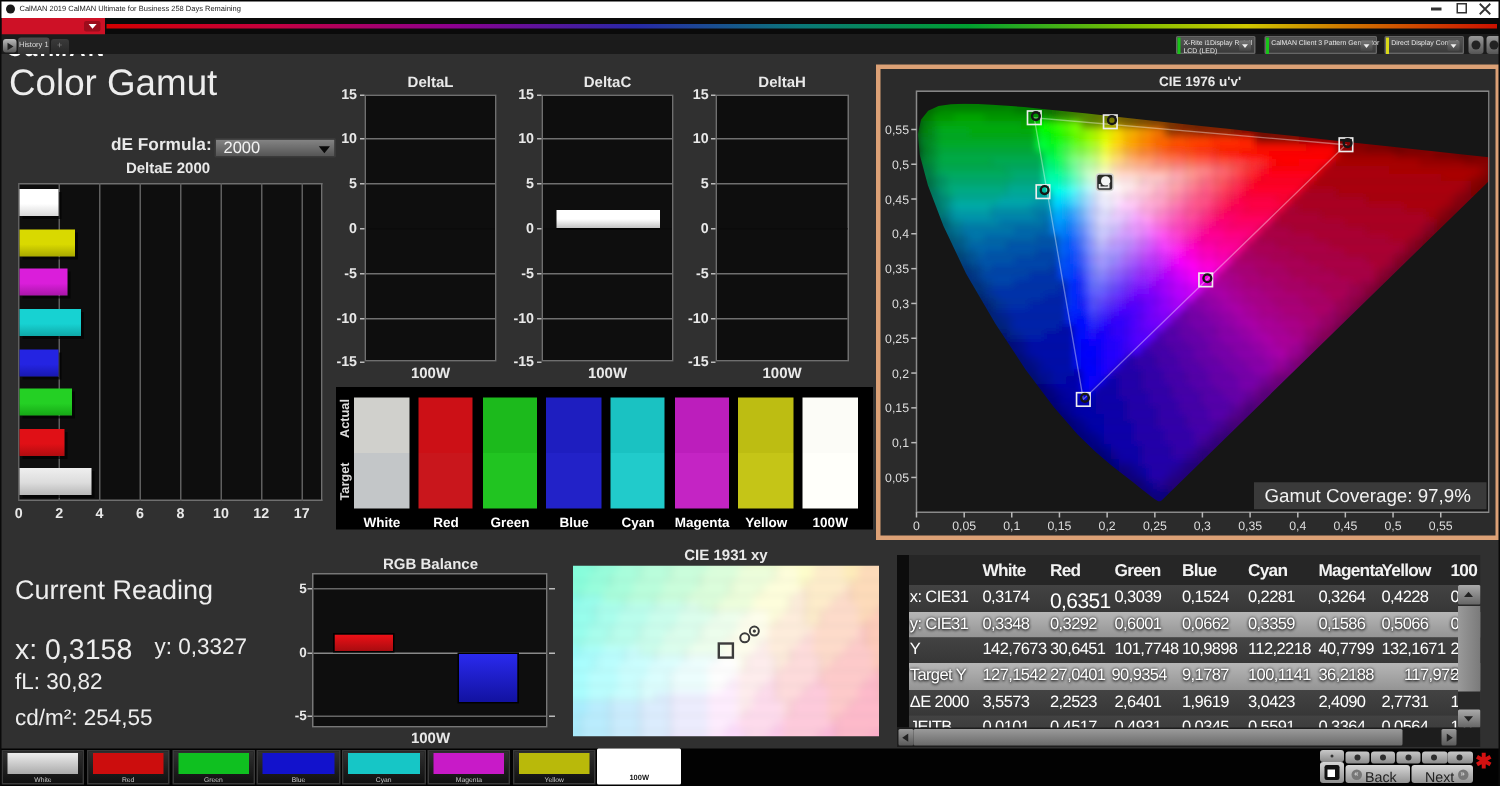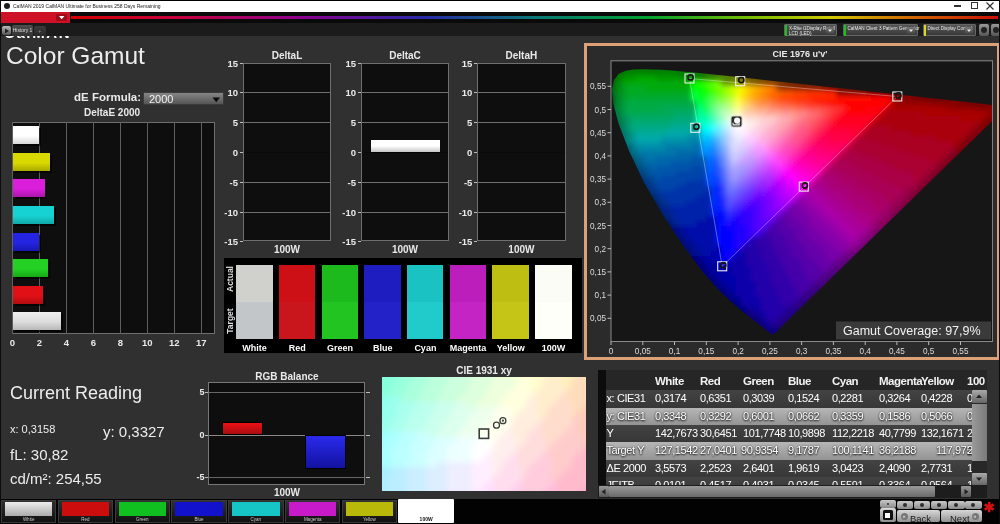--- a/index.html
+++ b/index.html
@@ -1697,21 +1697,21 @@
     <line x1="607.5" y1="132.7" x2="611" y2="132.7" stroke="#bbb" stroke-width="1"></line>
     <text x="606" y="135.7" font-size="8.2" fill="#ddd" text-anchor="end" font-family="Liberation Sans">0,45</text>
     <line x1="607.5" y1="109.5" x2="611" y2="109.5" stroke="#bbb" stroke-width="1"></line>
     <text x="606" y="112.5" font-size="8.2" fill="#ddd" text-anchor="end" font-family="Liberation Sans">0,5</text>
     <line x1="607.5" y1="86.3" x2="611" y2="86.3" stroke="#bbb" stroke-width="1"></line>
     <text x="606" y="89.3" font-size="8.2" fill="#ddd" text-anchor="end" font-family="Liberation Sans">0,55</text>
     <rect x="836" y="321.5" width="155" height="18" fill="#3a3a3a"></rect>
     <text x="843" y="334.5" font-size="12.5" fill="#f2f2f2" font-family="Liberation Sans">Gamut Coverage:  97,9%</text>
   </svg>
 <div style="position:absolute;left:10px;top:382.5px;font-size:18px;color:#ededed">Current Reading</div>
-<div style="position:absolute;left:10px;top:423.2px;font-size:11px;color:#ededed">x: 0,3158</div>
+<div style="position:absolute;left:10px;top:423.2px;font-size:19px;color:#ededed">x: 0,3158</div>
 <div style="position:absolute;left:103px;top:423.2px;font-size:15px;color:#ededed">y: 0,3327</div>
 <div style="position:absolute;left:10px;top:446.4px;font-size:15px;color:#ededed">fL: 30,82</div>
 <div style="position:absolute;left:10px;top:469.6px;font-size:15px;color:#ededed">cd/m²: 254,55</div>
 <div style="position:absolute;left:228px;top:371px;width:118px;font-size:10px;font-weight:bold;color:#e9e9e9;text-align:center">RGB Balance</div>
 <div style="position:absolute;left:208.2px;top:381.9px;width:156.4px;height:103px;background:#0e0e0e;border:1px solid #777"></div>
 <div style="position:absolute;left:209px;top:392.3px;width:155px;height:1px;background:#666"></div>
 <div style="position:absolute;left:209px;top:477.2px;width:155px;height:1px;background:#666"></div>
 <div style="position:absolute;left:209px;top:435px;width:155px;height:1px;background:#888"></div>
 <div style="position:absolute;left:186.5px;top:386.8px;width:18px;font-size:9px;font-weight:bold;color:#e9e9e9;text-align:right">5</div>
 <div style="position:absolute;left:204.7px;top:392.3px;width:3.5px;height:1px;background:#bbb"></div>
@@ -2110,21 +2110,21 @@
 <div style="position:absolute;left:102px;top:4.5px;font-size:11.5px;font-weight:bold;color:#f2f2f2;letter-spacing:-0.5px">Red</div>
 <div style="position:absolute;left:145px;top:4.5px;font-size:11.5px;font-weight:bold;color:#f2f2f2;letter-spacing:-0.5px">Green</div>
 <div style="position:absolute;left:190px;top:4.5px;font-size:11.5px;font-weight:bold;color:#f2f2f2;letter-spacing:-0.5px">Blue</div>
 <div style="position:absolute;left:234px;top:4.5px;font-size:11.5px;font-weight:bold;color:#f2f2f2;letter-spacing:-0.5px">Cyan</div>
 <div style="position:absolute;left:281px;top:4.5px;font-size:11.5px;font-weight:bold;color:#f2f2f2;letter-spacing:-0.5px">Magenta</div>
 <div style="position:absolute;left:323px;top:4.5px;font-size:11.5px;font-weight:bold;color:#f2f2f2;letter-spacing:-0.5px">Yellow</div>
 <div style="position:absolute;left:369px;top:4.5px;font-size:11.5px;font-weight:bold;color:#f2f2f2;letter-spacing:-0.5px">100</div>
 <div style="position:absolute;left:8px;top:20.3px;width:381px;height:17.35px;background:linear-gradient(180deg,#434343,#373737)"></div>
 <div style="position:absolute;left:8.5px;top:22.3px;font-size:11px;color:#fff;letter-spacing:-0.4px;">x: CIE31</div>
 <div style="position:absolute;left:57px;top:22.3px;font-size:11px;color:#fff;letter-spacing:-0.4px;">0,3174</div>
-<div style="position:absolute;left:102px;top:22.3px;font-size:11px;color:#fff;letter-spacing:-0.4px;">0,6351</div>
+<div style="position:absolute;left:102px;top:22.3px;font-size:14px;color:#fff;letter-spacing:-0.4px;">0,6351</div>
 <div style="position:absolute;left:145px;top:22.3px;font-size:11px;color:#fff;letter-spacing:-0.4px;">0,3039</div>
 <div style="position:absolute;left:190px;top:22.3px;font-size:11px;color:#fff;letter-spacing:-0.4px;">0,1524</div>
 <div style="position:absolute;left:234px;top:22.3px;font-size:11px;color:#fff;letter-spacing:-0.4px;">0,2281</div>
 <div style="position:absolute;left:281px;top:22.3px;font-size:11px;color:#fff;letter-spacing:-0.4px;">0,3264</div>
 <div style="position:absolute;left:323px;top:22.3px;font-size:11px;color:#fff;letter-spacing:-0.4px;">0,4228</div>
 <div style="position:absolute;left:369px;top:22.3px;font-size:11px;color:#fff;letter-spacing:-0.4px;">0,3</div>
 <div style="position:absolute;left:8px;top:37.7px;width:381px;height:17.35px;background:linear-gradient(180deg,#b6b6b6,#949494)"></div>
 <div style="position:absolute;left:8.5px;top:39.7px;font-size:11px;color:#fff;letter-spacing:-0.4px;text-shadow:0 1px 2px rgba(0,0,0,0.95),0 0 2px rgba(0,0,0,0.6);">y: CIE31</div>
 <div style="position:absolute;left:57px;top:39.7px;font-size:11px;color:#fff;letter-spacing:-0.4px;text-shadow:0 1px 2px rgba(0,0,0,0.95),0 0 2px rgba(0,0,0,0.6);">0,3348</div>
 <div style="position:absolute;left:102px;top:39.7px;font-size:11px;color:#fff;letter-spacing:-0.4px;text-shadow:0 1px 2px rgba(0,0,0,0.95),0 0 2px rgba(0,0,0,0.6);">0,3292</div>

